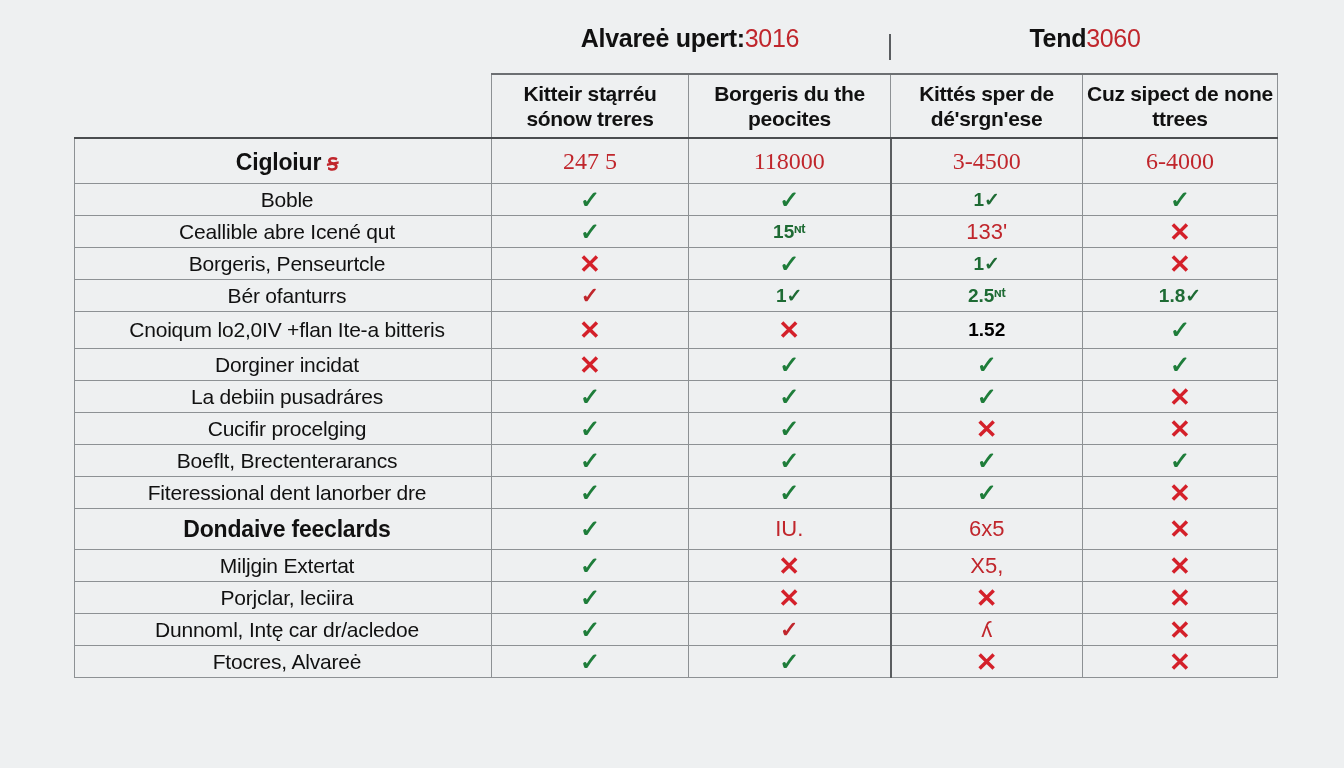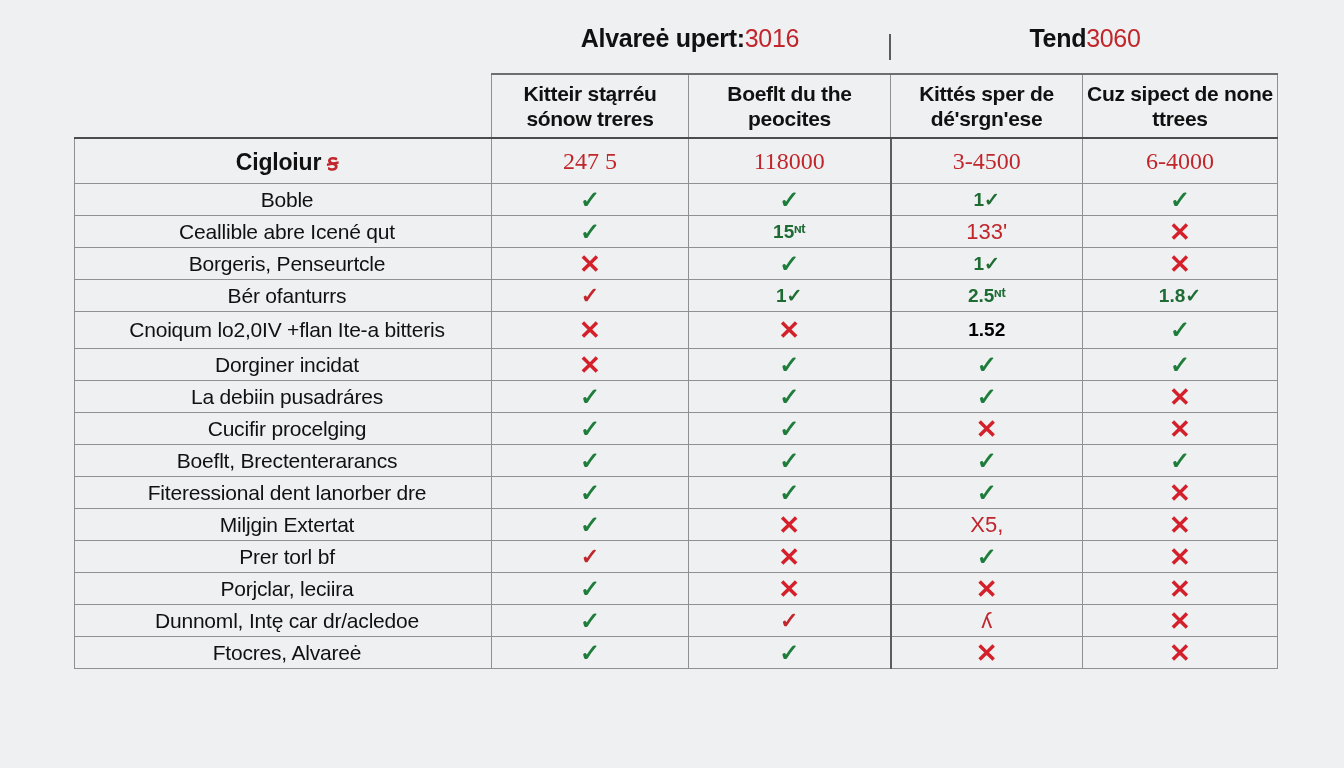--- a/index.html
+++ b/index.html
@@ -82,21 +82,21 @@
     <col style="width:417px">
       <col style="width:197px">
       <col style="width:202px">
       <col style="width:192px">
       <col style="width:195px">
   </colgroup>
   <thead>
     <tr>
       <th class="blank"></th>
       <th class="colhead">Kitteir stąrréu sónow treres</th>
-      <th class="colhead">Boeflt du the peocites</th>
+      <th class="colhead">Borgeris du the peocites</th>
       <th class="colhead sep-left">Kittés sper de dé'srgn'ese</th>
       <th class="colhead">Cuz sipect de none ttrees</th>
     </tr>
   </thead>
   <tbody id="tbody">
     <tr class="summary">
       <td class="label bold"><span>Cigloiur</span> <span class="accent">ꞩ</span></td>
       <td class="val">247 5</td>
       <td class="val">118000</td>
       <td class="val sep-left">3-4500</td>
@@ -165,32 +165,32 @@
         <td class="sep-left"><span class="ok">✓</span></td>
         <td><span class="ok">✓</span></td>
       </tr>
       <tr class="row">
         <td class="label">Fiteressional dent lanorber dre</td>
         <td><span class="ok">✓</span></td>
         <td><span class="ok">✓</span></td>
         <td class="sep-left"><span class="ok">✓</span></td>
         <td><span class="no">✕</span></td>
       </tr>
+      <tr class="row section">
+        <td class="label bold">Dondaive feeclards</td>
+        <td><span class="ok">✓</span></td>
+        <td><span class="txt-red">IU.</span></td>
+        <td class="sep-left"><span class="txt-red">6x5</span></td>
+        <td><span class="no">✕</span></td>
+      </tr>
       <tr class="row">
         <td class="label">Miljgin Extertat</td>
         <td><span class="ok">✓</span></td>
         <td><span class="no">✕</span></td>
         <td class="sep-left"><span class="txt-red">X5,</span></td>
-        <td><span class="no">✕</span></td>
-      </tr>
-      <tr class="row">
-        <td class="label">Prer torl bf</td>
-        <td><span class="tick-red">✓</span></td>
-        <td><span class="no">✕</span></td>
-        <td class="sep-left"><span class="ok">✓</span></td>
         <td><span class="no">✕</span></td>
       </tr>
       <tr class="row">
         <td class="label">Porjclar, leciira</td>
         <td><span class="ok">✓</span></td>
         <td><span class="no">✕</span></td>
         <td class="sep-left"><span class="no">✕</span></td>
         <td><span class="no">✕</span></td>
       </tr>
       <tr class="row">

